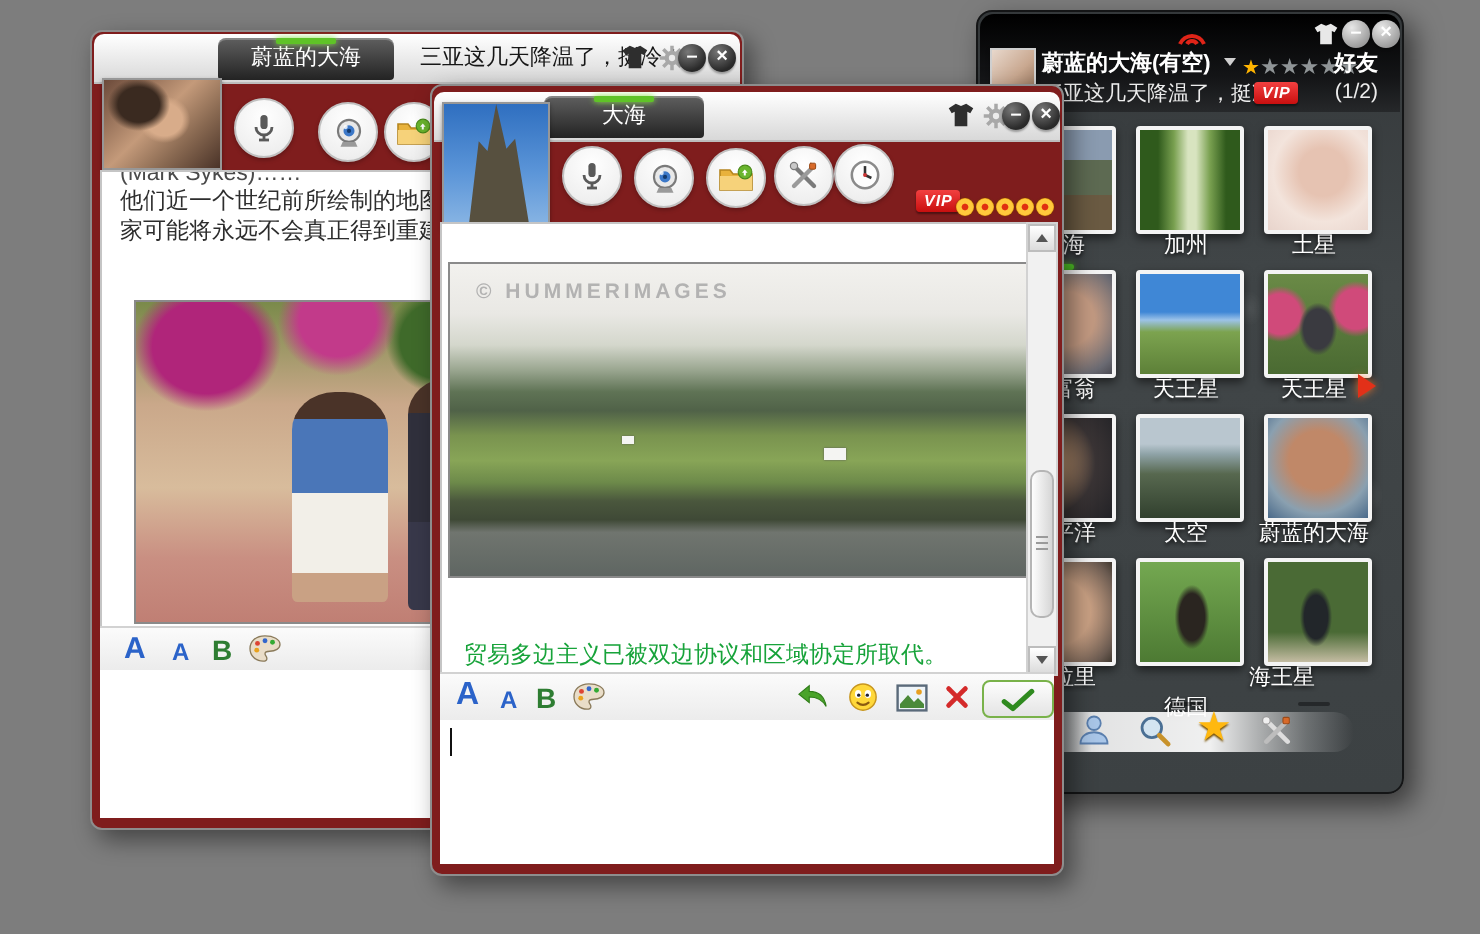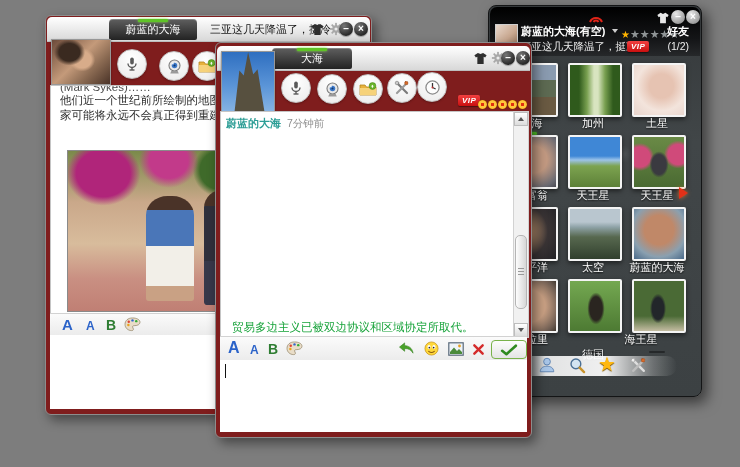--- a/index.html
+++ b/index.html
@@ -404,22 +404,24 @@
         <line x1="8" y1="8" x2="11" y2="9.4" stroke="#333" stroke-width="1.2"></line>
         <circle cx="8" cy="8" r=".9" fill="#c33"></circle>
       </svg>
   </div>
   <span class="vip" style="left:242px;top:52px">VIP</span>
   <span class="abs" style="left:262px;top:52px">
     <span class="sun"></span><span class="sun"></span><span class="sun"></span><span class="sun"></span><span class="sun"></span>
   </span>
 
   <div class="log" style="left:4px;top:68px;width:294px;height:225px">
-    <div class="senderline" style="left:5px;top:4px;color:#2d9e96">
-      <span>蔚蓝的大海</span><span class="time">7分钟前</span>
+    <div class="photo im-land" style="left:3px;top:19px;width:288px;height:156px">
+      <span class="wmark">© HUMMERIMAGES</span>
+      <span class="house" style="left:65%;top:59%;width:11px;height:6px"></span>
+      <span class="house" style="left:30%;top:55%;width:6px;height:4px"></span>
     </div>
     <div class="msgline" style="left:11px;top:208px;color:#17a33a">贸易多边主义已被双边协议和区域协定所取代。</div>
   </div>
 
   <div class="sbar" style="left:297px;top:68px;height:225px">
     <div class="sbtn" style="top:0">
         <span class="tri-up"></span>
       </div>
     <div class="sthumb" style="top:123px;height:72px"></div>
     <div class="sbtn" style="bottom:0">

